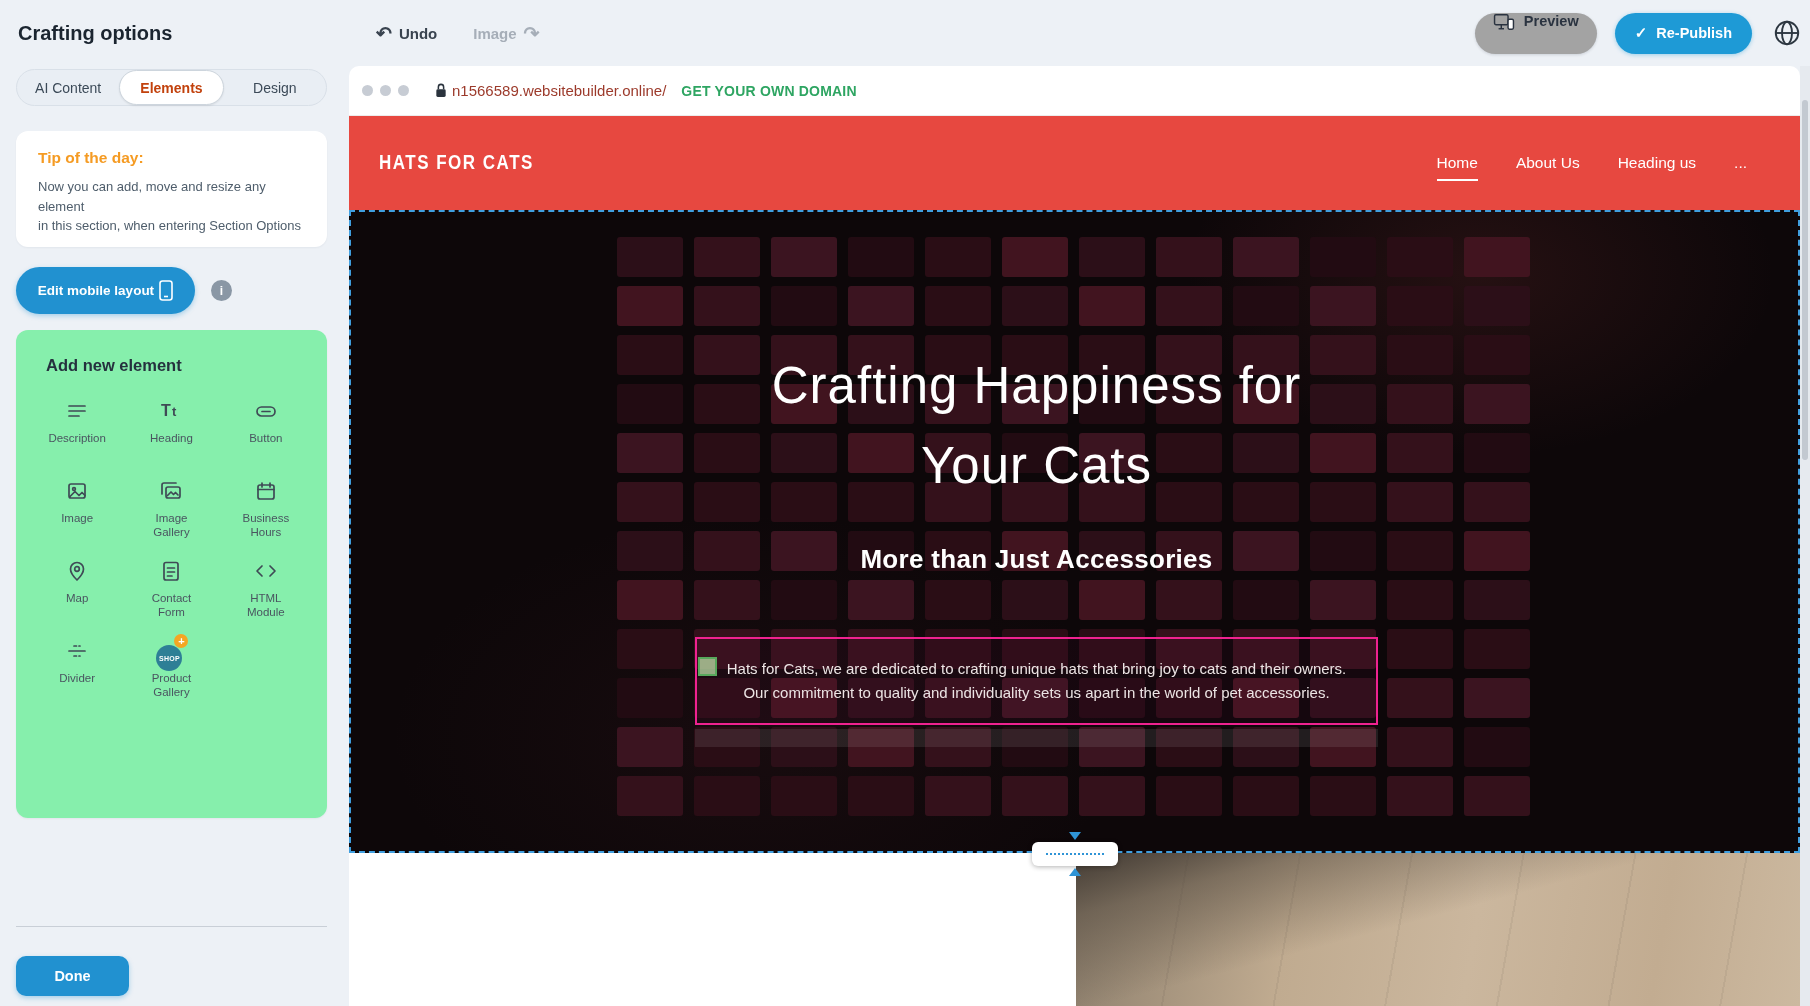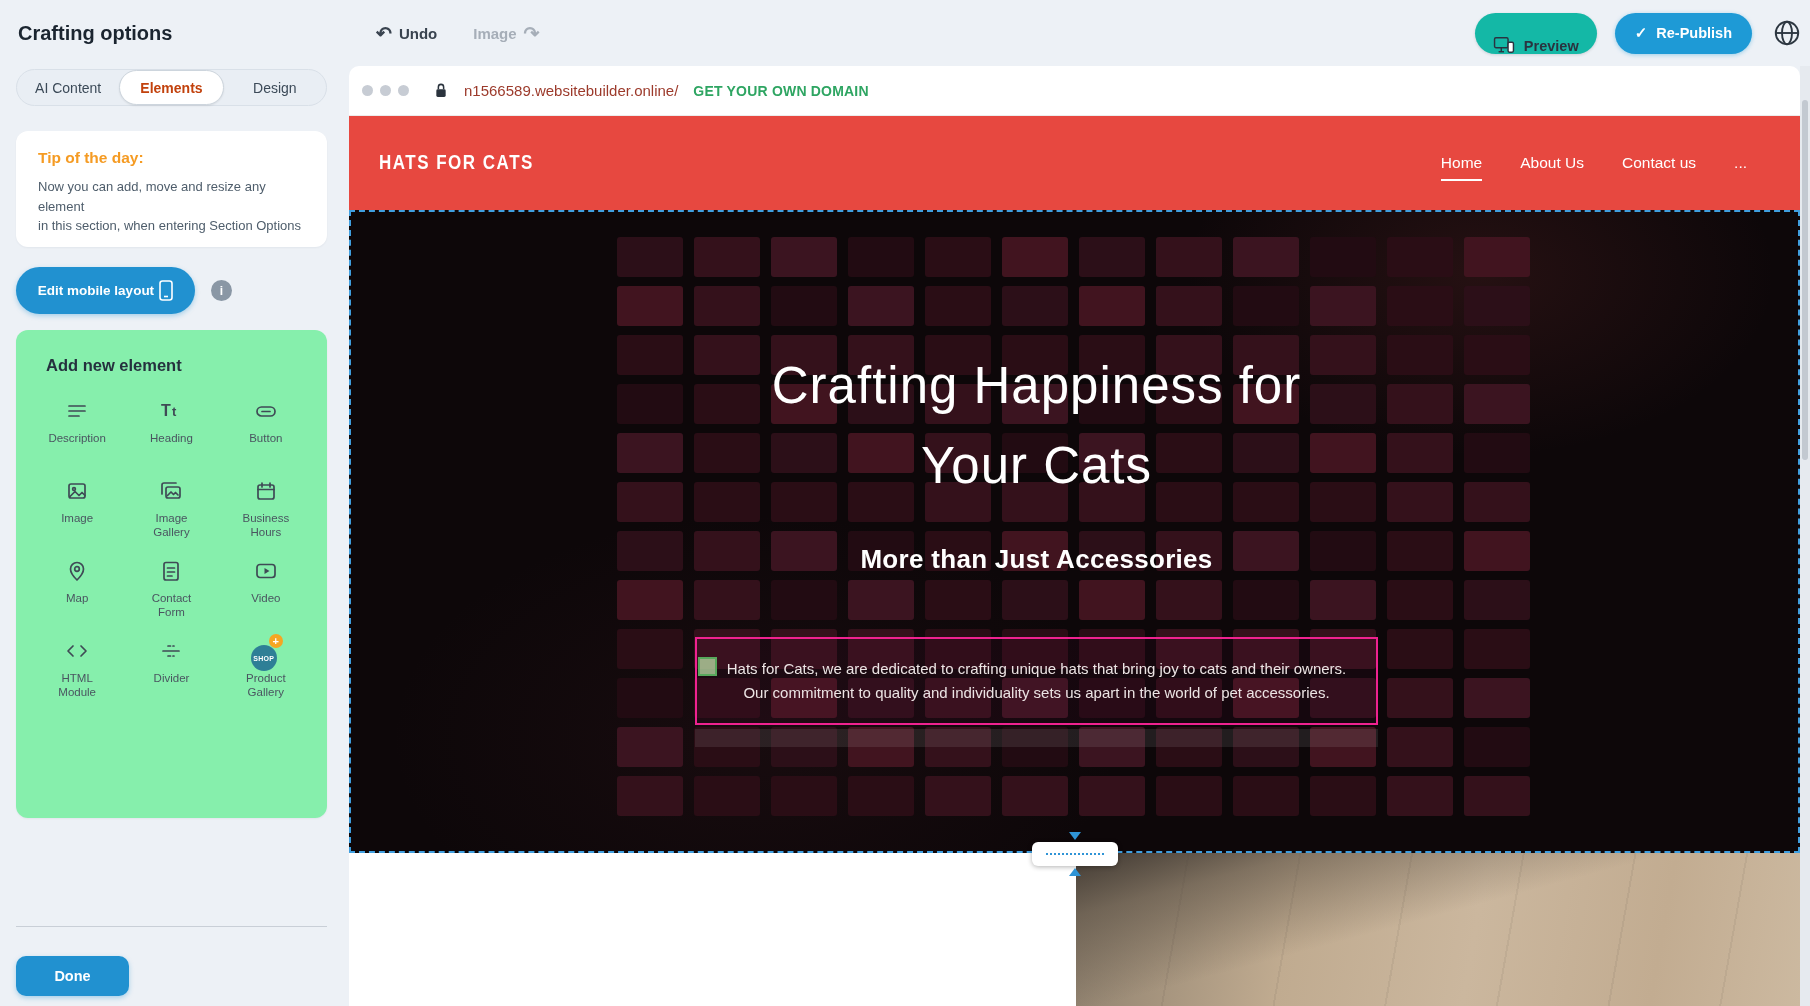--- a/index.html
+++ b/index.html
@@ -16,22 +16,22 @@
   .page-title {
     position: absolute; left: 18px; top: 0; height: 66px; display: flex; align-items: center;
     font-size: 20px; font-weight: 700; color: #1b2530;
   }
   .undo-redo { position: absolute; left: 376px; top: 0; height: 66px; display: flex; align-items: center; gap: 36px; }
   .undo-btn, .redo-btn { display: flex; align-items: center; gap: 7px; font-size: 15px; font-weight: 700; color: #39434f; cursor: pointer; }
   .redo-btn { color: #a6aeb8; }
   .arrow-glyph { font-size: 19px; line-height: 1; }
   .topbar-right { position: absolute; right: 6px; top: 0; height: 66px; display: flex; align-items: center; gap: 18px; }
   .preview-btn {
-    height: 41px; padding: 0 18px; border-radius: 21px; background: #14b8a6; border: none;
-    box-shadow: 0 1px 3px rgba(20,30,50,0.15); display: flex; align-items: flex-end; gap: 9px;
+    height: 41px; padding: 0 18px; border-radius: 21px; background: #a3a3a3; border: none;
+    box-shadow: 0 1px 3px rgba(20,30,50,0.15); display: flex; align-items: flex-start; gap: 9px;
     font-family: inherit; font-size: 14.5px; font-weight: 600; color: #2a3340; cursor: pointer;
   }
   .republish-btn {
     height: 41px; padding: 0 20px; border-radius: 21px; border: none;
     background: var(--publish-blue, #1e9ad6); color: #fff; display: flex; align-items: center; gap: 9px;
     font-family: inherit; font-size: 14.5px; font-weight: 600; cursor: pointer;
     box-shadow: 0 1px 4px rgba(30,154,214,0.4);
   }
   .check-glyph { font-size: 15px; }
   .globe-btn { width: 34px; height: 34px; display: flex; align-items: center; justify-content: center; cursor: pointer; color: #2c3640; }
@@ -86,21 +86,21 @@
     box-shadow: 0 2px 5px rgba(33,145,208,0.35);
   }
   
   .chrome {
     position: absolute; left: 349px; top: 66px; width: 1451px; height: 50px;
     background: #fff; border-radius: 10px 10px 0 0; display: flex; align-items: center; border-bottom: 1px solid #ececec;
   }
   .window-dots { display: flex; gap: 7px; margin-left: 13px; }
   .dot { width: 11px; height: 11px; border-radius: 50%; background: #c7ccd4; }
   .lock-icon { margin-left: 25px; display: flex; color: #2a333d; }
-  .site-url { margin-left: 16px; font-size: 15px; font-weight: 500; color: var(--url-red, #9c3a2b); }
+  .site-url { margin-left: 4px; font-size: 15px; font-weight: 500; color: var(--url-red, #9c3a2b); }
   .domain-link { margin-left: 15px; font-size: 14px; font-weight: 700; color: var(--domain-green, #2ea562); letter-spacing: 0.2px; cursor: pointer; }
   
   .site-header { position: absolute; left: 349px; top: 116px; width: 1451px; height: 94px; background: var(--header-red, #e74840); }
   .site-logo {
     position: absolute; left: 30px; top: 50%; transform: translateY(-50%) scaleY(1.2);
     color: #fff; font-size: 17px; font-weight: 700; letter-spacing: 1.5px;
   }
   .site-nav { position: absolute; right: 53px; top: 0; height: 100%; display: flex; align-items: center; gap: 38px; }
   .nav-item { position: relative; color: #fff; font-size: 15.5px; cursor: pointer; }
   .nav-item.active { font-weight: 400; }
@@ -311,29 +311,20 @@
               <line x1="8.5" y1="13" x2="15.5" y2="13"></line>
               <line x1="8.5" y1="17" x2="13" y2="17"></line>
             </svg>
           </div>
           <div class="el-label">Contact
 Form</div>
         </div>
         <div class="el-cell">
           <div class="el-icon">
             <svg width="24" height="24" viewBox="0 0 24 24" fill="none" stroke="currentColor" stroke-width="1.7" stroke-linecap="round" stroke-linejoin="round">
-              <rect x="3" y="5.5" width="18" height="13" rx="3"></rect>
-              <path d="M10.5 9v6l5-3z" fill="currentColor" stroke="none"></path>
-            </svg>
-          </div>
-          <div class="el-label">Video</div>
-        </div>
-        <div class="el-cell">
-          <div class="el-icon">
-            <svg width="24" height="24" viewBox="0 0 24 24" fill="none" stroke="currentColor" stroke-width="1.7" stroke-linecap="round" stroke-linejoin="round">
               <path d="M8 7l-5 5 5 5"></path>
               <path d="M16 7l5 5-5 5"></path>
             </svg>
           </div>
           <div class="el-label">HTML
 Module</div>
         </div>
         <div class="el-cell">
           <div class="el-icon">
             <svg width="24" height="24" viewBox="0 0 24 24" fill="none" stroke="currentColor" stroke-width="1.7" stroke-linecap="round" stroke-linejoin="round">
@@ -375,21 +366,21 @@
   </span>
   <span class="site-url">n1566589.websitebuilder.online/</span>
   <span class="domain-link">GET YOUR OWN DOMAIN</span>
 </div>
 
 <div class="site-header">
   <div class="site-logo">HATS FOR CATS</div>
   <div class="site-nav" id="site-nav">
       <div class="nav-item active">Home</div>
       <div class="nav-item">About Us</div>
-      <div class="nav-item">Contact us</div>
+      <div class="nav-item">Heading us</div>
       <div class="nav-item">...</div>
     </div>
 </div>
 
 <div class="hero">
   <div class="tile-grid" id="tile-grid">
       <div class="tile" style="background: rgb(44, 15, 24);"></div>
       <div class="tile" style="background: rgb(52, 17, 27);"></div>
       <div class="tile" style="background: rgb(59, 20, 32);"></div>
       <div class="tile" style="background: rgb(34, 11, 18);"></div>

